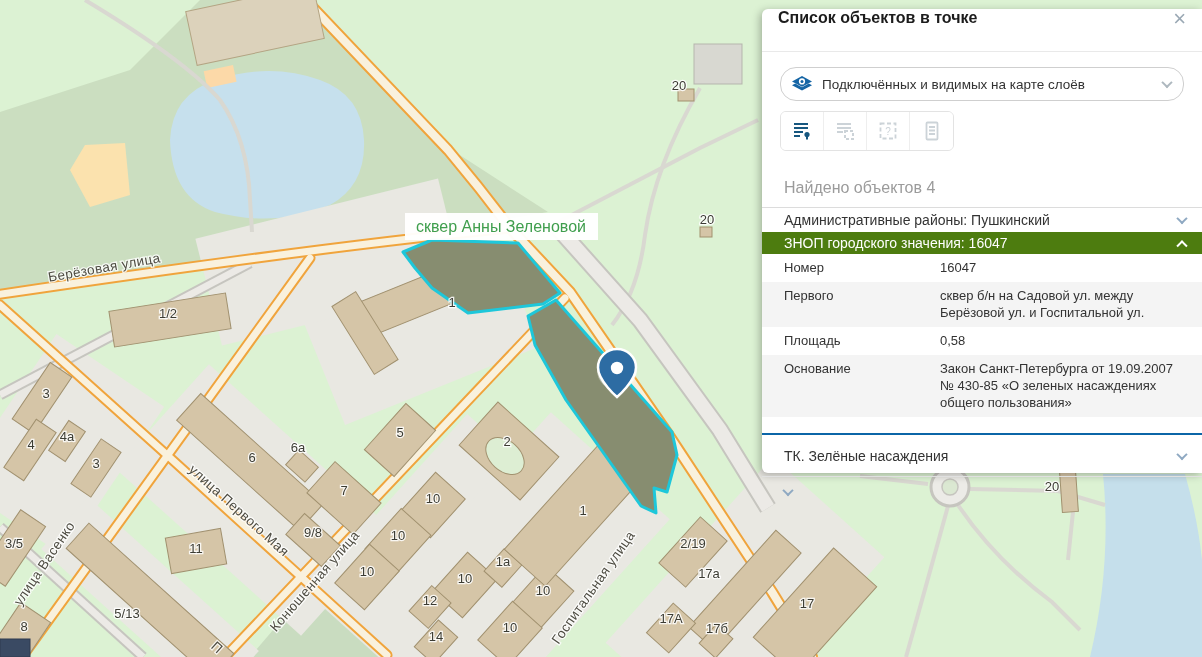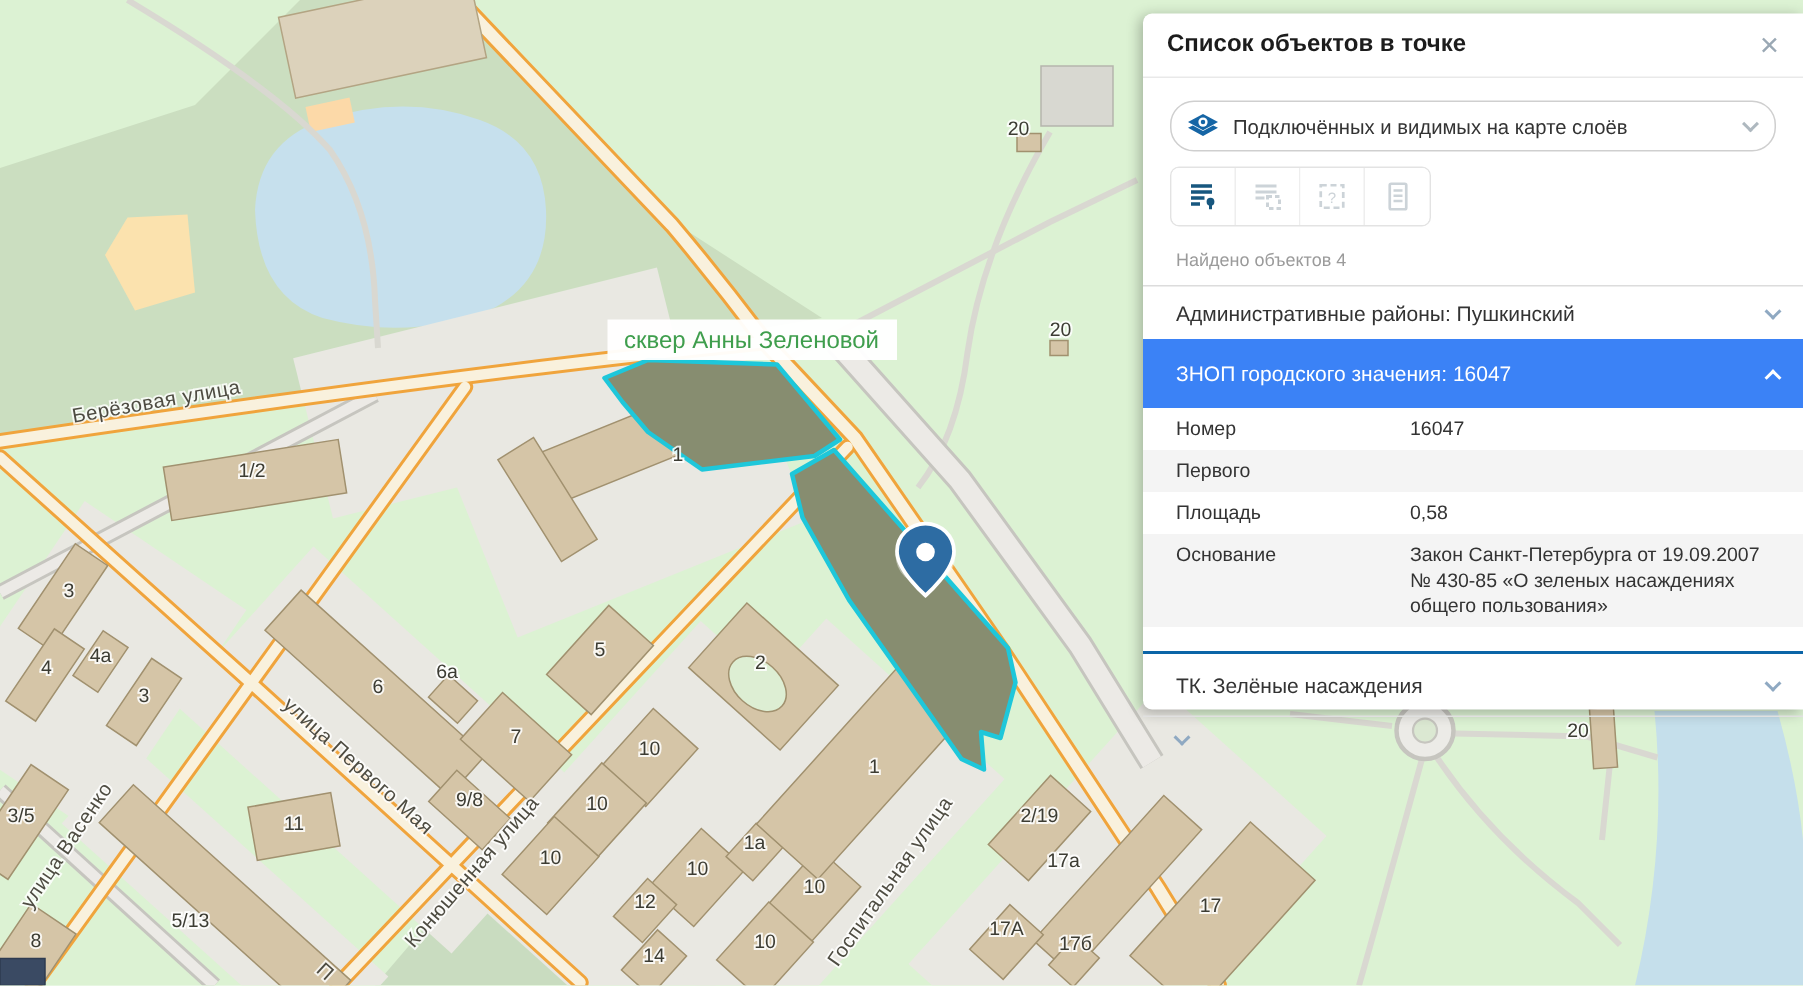--- a/index.html
+++ b/index.html
@@ -11,21 +11,21 @@
   .bnum { font:13px "Liberation Sans", sans-serif; fill:#3c3c33; text-anchor:middle;
           paint-order:stroke; stroke:#ffffff; stroke-width:2.6px; stroke-opacity:.85; }
   .street { font:13.5px "Liberation Sans", sans-serif; fill:#4e4c42; text-anchor:middle;
           paint-order:stroke; stroke:#ffffff; stroke-width:2.6px; stroke-opacity:.8; letter-spacing:.4px; }
   .hl-label { font:16px "Liberation Sans", sans-serif; fill:#3f9e4d; text-anchor:middle; }
 
   
   .panel { position:absolute; left:762px; top:9px; width:440px; height:464px;
            background:#fff; border-radius:6px 0 0 6px;
            box-shadow:-2px 2px 9px rgba(0,0,0,.28); color:#333; }
-  .p-header { height:43px; display:flex; align-items:center; padding:0 16px 0 16px;
+  .p-header { height:43px; display:flex; align-items:flex-start; padding:0 16px 0 16px;
               border-bottom:1px solid #e9e9e9; }
   .p-title { flex:1; font-size:16px; font-weight:bold; color:#1c1c1c; }
   .close { font-size:22px; line-height:20px; color:#9aa8b4; cursor:pointer; }
 
   .dropdown { margin:15px 18px 0 18px; height:34px; border:1px solid #cfcfcf; border-radius:16px;
               display:flex; align-items:center; padding:0 12px 0 10px; gap:9px; cursor:pointer; }
   .dd-label { flex:1; font-size:13.5px; color:#333; }
 
   .chev { width:8px; height:8px; border-right:2px solid #aeb8bf; border-bottom:2px solid #aeb8bf;
           transform:rotate(45deg) translate(-1px,-1px); flex:none; }
@@ -33,26 +33,26 @@
   .chev.white { border-color:#fff; }
   .chev.blue { border-color:#8fa9c2; }
 
   .toolbar { margin:10px 0 0 18px; display:inline-flex; border:1px solid #e3e3e3; border-radius:6px;
              overflow:hidden; background:#fff; }
   .tb-btn { width:43px; height:38px; display:flex; align-items:center; justify-content:center;
             border-right:1px solid #eeeeee; color:#17577f; cursor:pointer; background:#fff; }
   .tb-btn:last-child { border-right:none; }
   .tb-btn.disabled { color:#ccd3d8; cursor:default; }
 
-  .found { margin:15px 0 10px 22px; font-size:12px; color:#9b9b9b; }
-
-  .acc-row { height:36px; border-top:1px solid #dcdcdc; display:flex; align-items:center;
+  .found { margin:28px 0 10px 22px; font-size:16px; color:#9b9b9b; }
+
+  .acc-row { height:25px; border-top:1px solid #dcdcdc; display:flex; align-items:center;
              padding:0 16px 0 22px; font-size:14px; color:#333; cursor:pointer; }
   .acc-row .lbl { flex:1; }
-  .acc-row.active { background:#3b82f6; color:#fff; height:46px; border-top:none; }
+  .acc-row.active { background:#4d7c0f; color:#fff; height:22px; border-top:none; }
   .acc-row.tk1 { height:42px; border-top:none; border-bottom:1px solid #e0e0e0; }
   .acc-row.tk2 { height:29px; border-top:none; }
 
   .details { font-size:13px; line-height:17px; color:#333; }
   .drow { display:flex; align-items:flex-start; padding:5px 16px 6px 22px; }
   .drow:nth-child(even) { background:#f4f4f4; }
   .dlabel { width:156px; flex:none; }
   .dvalue { flex:1; }
   .section-end { height:18px; border-bottom:2px solid #0b65a7; }
 </style>
@@ -288,20 +288,21 @@
       <span class="chev up white"></span>
     </div>
 
     <div class="details">
       <div class="drow">
         <div class="dlabel">Номер</div>
         <div class="dvalue">16047</div>
       </div>
       <div class="drow">
         <div class="dlabel">Первого</div>
+        <div class="dvalue">сквер б/н на Садовой ул. между Берёзовой ул. и Госпитальной ул.</div>
       </div>
       <div class="drow">
         <div class="dlabel">Площадь</div>
         <div class="dvalue">0,58</div>
       </div>
       <div class="drow">
         <div class="dlabel">Основание</div>
         <div class="dvalue">Закон Санкт-Петербурга от 19.09.2007 № 430-85 «О зеленых насаждениях общего пользования»</div>
       </div>
     </div>

